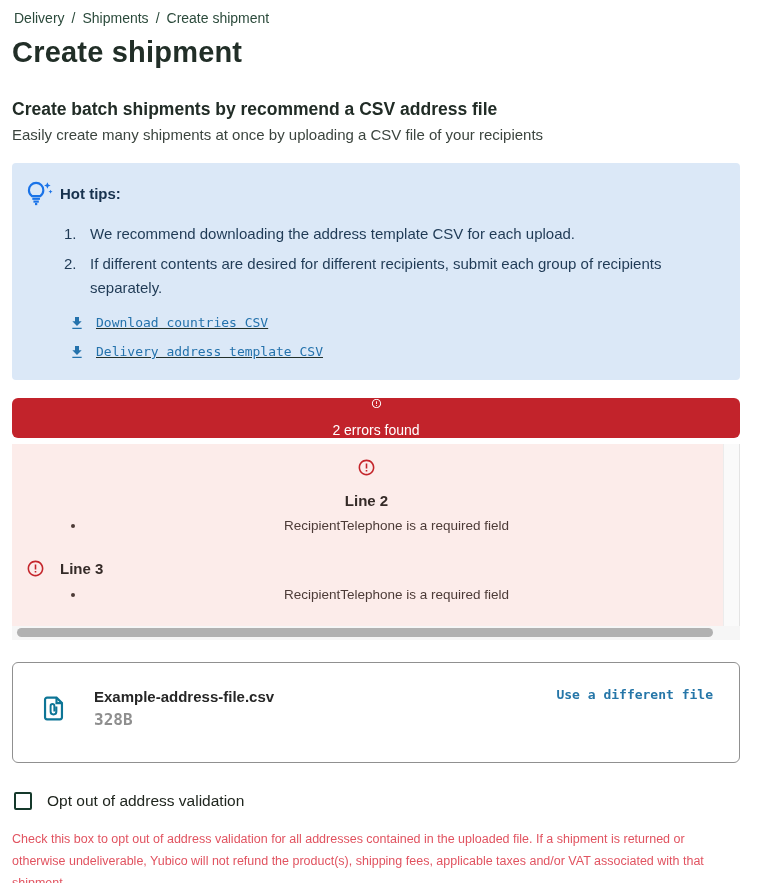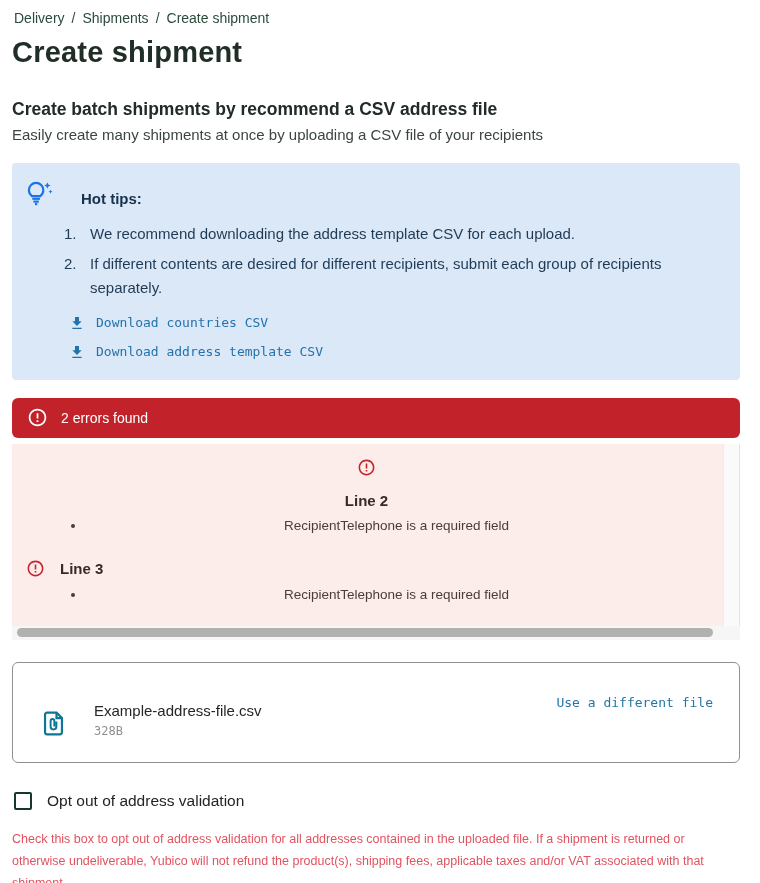--- a/index.html
+++ b/index.html
@@ -21,56 +21,56 @@
     padding:10px 14px 13px 14px; cursor:pointer; position:relative; }
   .tab.active::after { content:""; position:absolute; left:0; right:0; bottom:-2px; height:4px;
     background:#173d2a; }
 
   
   .sec-heading { margin-top:30px; font-size:17.5px; font-weight:600; color:#212c26; }
   .sec-sub { margin-top:6px; font-size:15px; color:#3b443e; }
 
   
   .tips { margin-top:20px; background:#dbe8f7; border-radius:4px; padding:17px 16px 20px 14px; }
-  .tips-head { display:flex; align-items:flex-end; gap:28px; }
+  .tips-head { display:flex; align-items:center; gap:7px; }
   .tips-title { font-size:15px; font-weight:bold; color:#17324e; }
   .tips-list { margin-top:15px; }
   .tip-row { display:flex; font-size:15px; color:#1f3a55; line-height:1.55; margin-top:7px; }
   .tip-num { width:26px; margin-left:38px; flex:none; text-align:left; }
   .tip-text { max-width:600px; }
   .tips-links { margin-top:16px; }
   .tip-link { display:flex; align-items:center; gap:11px; margin-left:43px; margin-top:13px;
-    cursor:pointer; width:max-content; }
+    cursor:pointer; width:max-content;text-decoration:underline; }
   .tip-link span { font-family:"DejaVu Sans Mono", monospace; font-size:13px; color:#2472ac; }
 
   
   .err-banner { margin-top:18px; background:#c2232b; border-radius:6px; height:40px;
-    display:flex; align-items:center; gap:13px; padding:0 15px; }
+    display:flex; align-items:center; gap:13px; padding:0 15px;flex-direction:column; }
   .err-banner span { color:#ffffff; font-size:14px; }
 
   
   .err-scroll { margin-top:6px; }
   .err-body { display:flex; }
   .err-content { flex:1; background:#fcecea; padding:13px 16px 12px 14px; }
   .err-gutter { width:17px; background:#fafafa; border-left:1px solid #ececec; border-right:1px solid #e4e4e4; }
   .err-group-head { display:flex; align-items:center; gap:15px; margin-top:26px; }
   .err-group-head:first-child { margin-top:1px;flex-direction:column; }
   .err-group-title { font-size:15px; font-weight:bold; color:#352b28; }
   .err-ul { margin:9px 0 12px 60px; }
   .err-ul li { font-size:13.5px; color:#4c3b37; margin-top:2px;text-align:center; }
   .hbar { height:14px; background:#f6f6f6; display:flex; align-items:center; }
   .hbar-thumb { height:9px; border-radius:5px; background:#b1b1b1; margin-left:5px;
     width:calc(100% - 32px); cursor:pointer; }
 
   
   .file-card { margin-top:22px; border:1px solid #909090; border-radius:6px; background:#fff;
-    min-height:101px; display:flex; align-items:flex-end; padding:24px 26px 24px 26px; gap:26px; }
+    min-height:101px; display:flex; align-items:center; padding:16px 26px 24px 26px; gap:26px;font-weight:bold; }
   .file-info { display:flex; flex-direction:column; gap:5px; }
   .file-name { font-size:15px; color:#262626; }
-  .file-size { font-family:"DejaVu Sans Mono", monospace; font-size:12px; color:#8e8e8e; }
+  .file-size { font-family:"DejaVu Sans Mono", monospace; font-size:16px; color:#8e8e8e; }
   .file-action { margin-left:auto; font-family:"DejaVu Sans Mono", monospace; font-size:13px;
     color:#2576a8; cursor:pointer; align-self:flex-start; margin-top:8px; }
 
   
   .cb-row { margin-top:29px; display:flex; align-items:center; gap:15px; padding-left:2px; }
   .cb-box { width:18px; height:18px; border:2px solid #15392b; border-radius:2px; background:#fff; cursor:pointer; }
   .cb-label { font-size:15.5px; color:#20261f; }
 
   
   .warning { margin-top:19px; font-size:12.5px; color:#e15360; line-height:1.75; max-width:736px; }
@@ -124,21 +124,21 @@
       <div class="tip-link">
         <svg viewBox="0 0 24 24" width="16" height="16">
           <path d="M19 9.5h-4V3H9v6.5H5l7 7 7-7zM5 19h14v2H5z" fill="#2472ac"></path>
         </svg>
         <span>Download countries CSV</span>
       </div>
       <div class="tip-link">
         <svg viewBox="0 0 24 24" width="16" height="16">
           <path d="M19 9.5h-4V3H9v6.5H5l7 7 7-7zM5 19h14v2H5z" fill="#2472ac"></path>
         </svg>
-        <span>Download address template CSV</span>
+        <span>Delivery address template CSV</span>
       </div>
     </div>
   </div>
 
   <div class="err-banner">
     <svg viewBox="0 0 24 24" width="21" height="21">
       <path d="M11 15.2h2v2h-2zm0-8.2h2v6.2h-2zm.99-5C6.47 2 2 6.48 2 12s4.47 10 9.99 10C17.52 22 22 17.52 22 12S17.52 2 11.99 2zM12 20c-4.42 0-8-3.58-8-8s3.58-8 8-8 8 3.58 8 8-3.58 8-8 8z" fill="#ffffff"></path>
     </svg>
     <span>2 errors found</span>
   </div>

